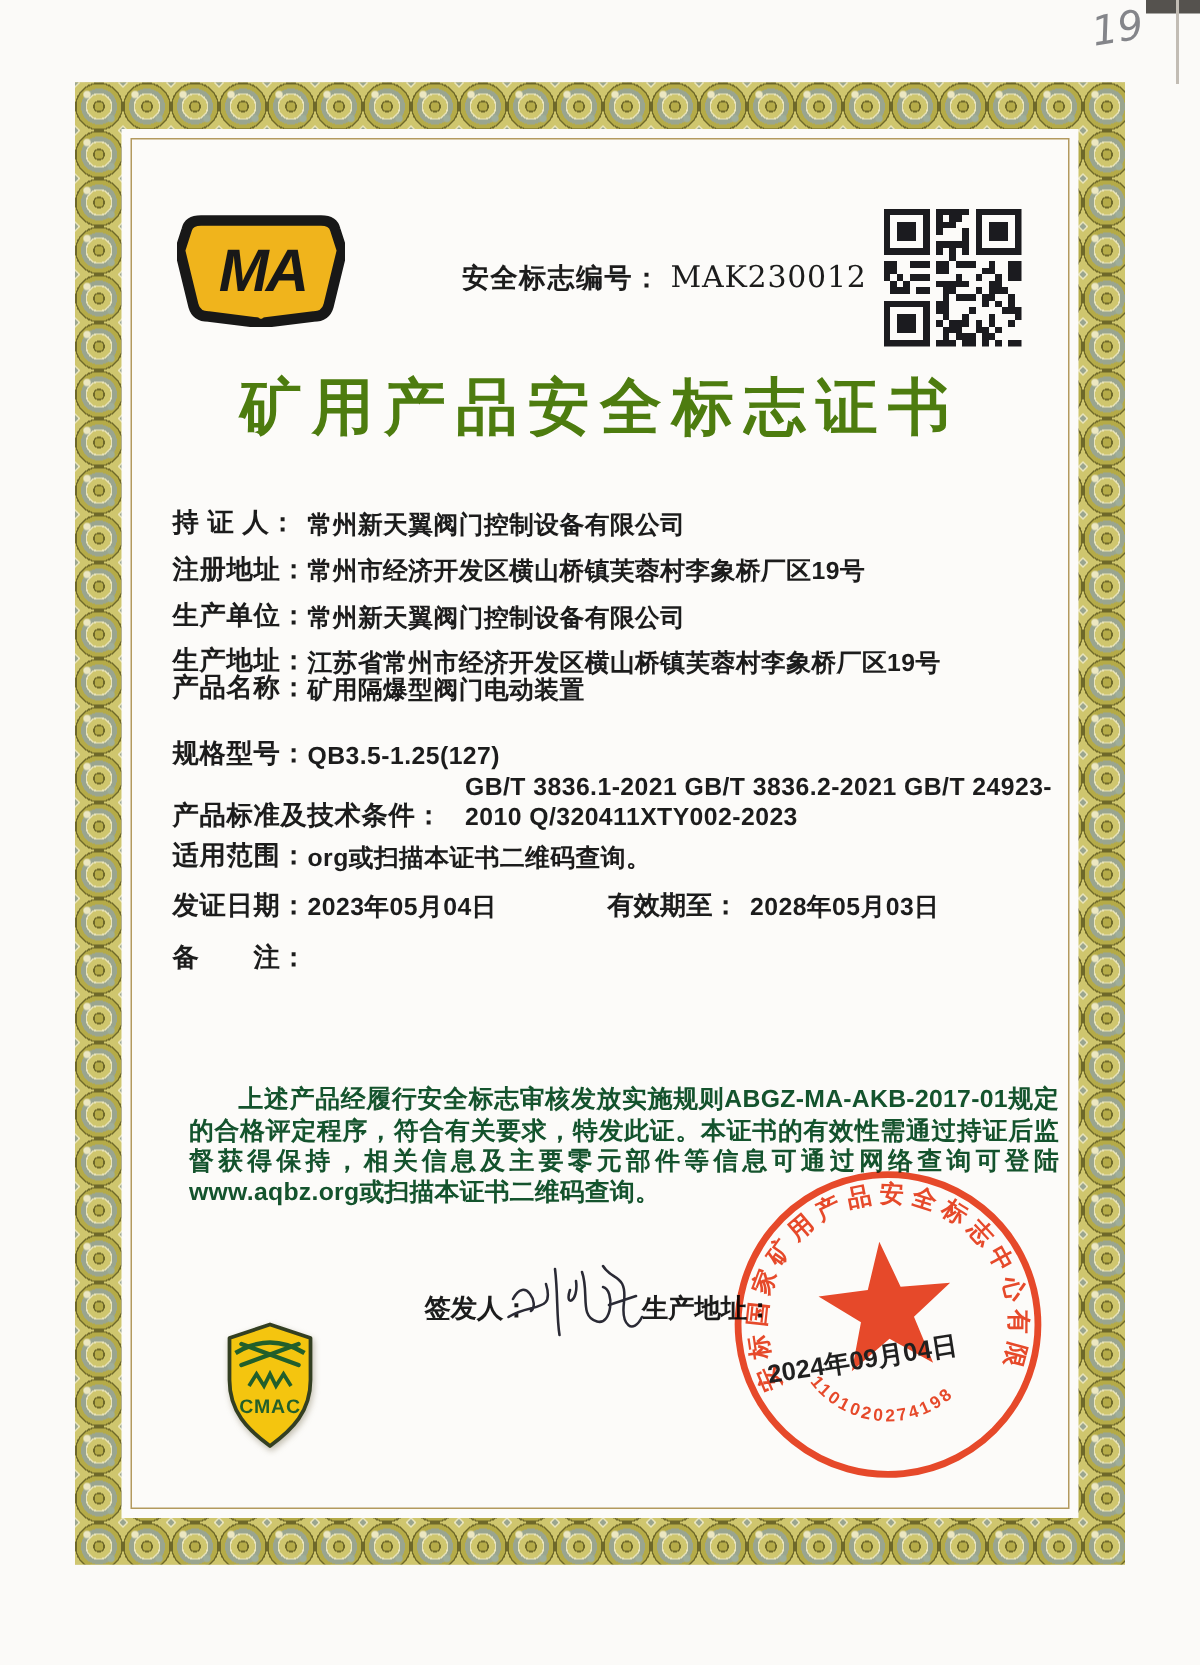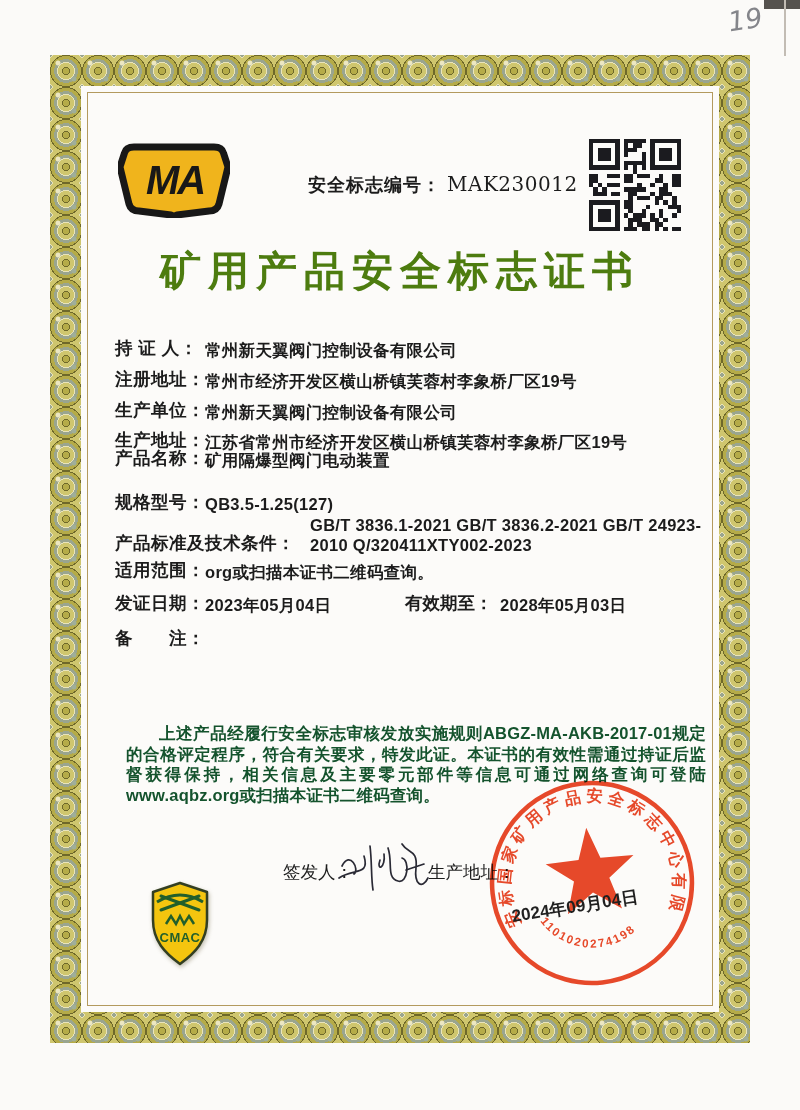--- a/index.html
+++ b/index.html
@@ -54,21 +54,21 @@
   .dates .val{flex:none;width:200px;}
   .dates .lab2{flex:none;width:95px;font-size:17.5px;font-weight:700;white-space:nowrap;}
   
   .statement{
     position:absolute;left:126px;top:723px;width:580px;
     font-size:16.5px;font-weight:700;line-height:20.5px;letter-spacing:0.2px;
     text-indent:2em;text-align:justify;color:#14532d;
   }
   
   .cmac{position:absolute;left:148px;top:880px;width:64px;height:88px;filter:drop-shadow(1px 2px 2px rgba(120,110,80,.45));}
-  .signer-label,.dept-label{position:absolute;font-size:17.5px;font-weight:400;white-space:nowrap;}
+  .signer-label,.dept-label{position:absolute;font-size:17.5px;font-weight:700;white-space:nowrap;}
   .signer-label{left:283px;top:860px;}
   .dept-label{left:428px;top:860px;}
   .signature{position:absolute;left:336px;top:840px;width:100px;height:58px;}
   .stamp{position:absolute;left:486px;top:777px;width:212px;height:212px;mix-blend-mode:multiply;opacity:.95;}
   .stamp svg{width:100%;height:100%;display:block;transform:rotate(-6deg);}
 </style>
 </head>
 <body>
 
 <div class="artifact-topbar"></div>

